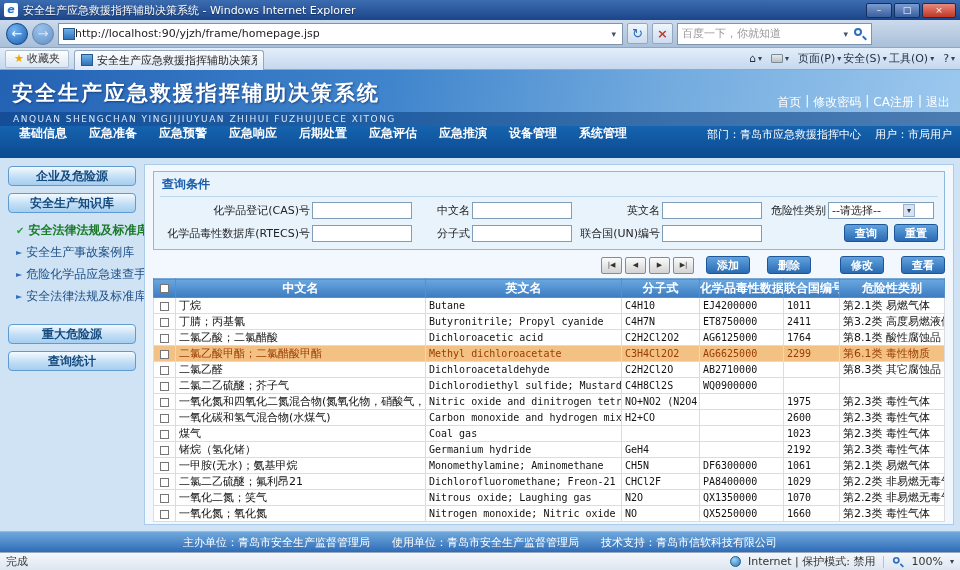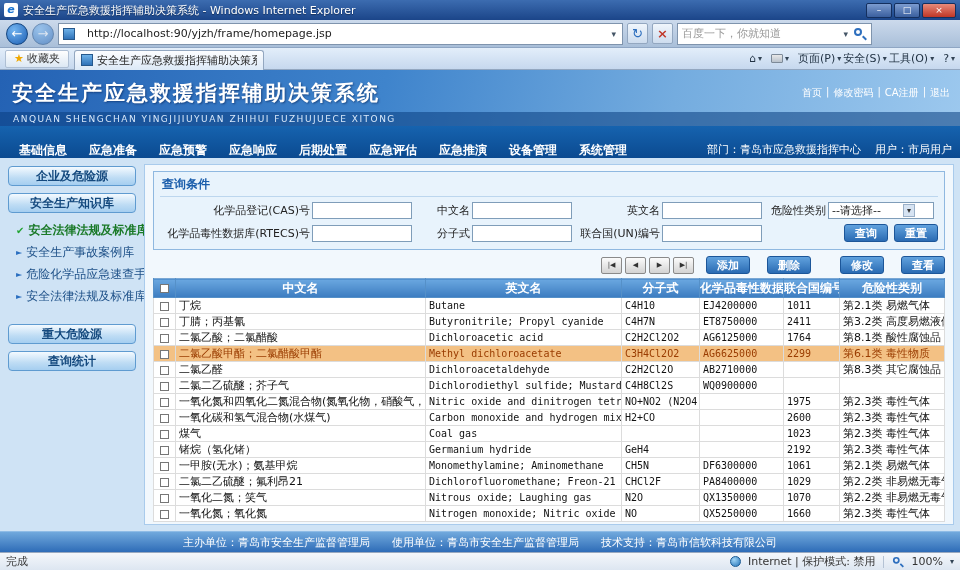--- a/index.html
+++ b/index.html
@@ -11,21 +11,21 @@
   .titlebar { height:20px; background:linear-gradient(#3c6cb0,#1b4589); display:flex; align-items:center; padding:0 4px; color:#fff; flex:0 0 auto; }
   .ie-icon { width:14px; height:14px; background:#fff; border-radius:2px; color:#1b74d1; font-weight:bold; font-style:italic; text-align:center; line-height:13px; font-size:11px; margin-right:5px; }
   .win-title { flex:1; font-size:11px; white-space:nowrap; overflow:hidden; text-shadow:0 1px 1px rgba(0,0,0,.4); }
   .win-btns { display:flex; gap:2px; }
   .wbtn { width:26px; height:15px; background:linear-gradient(#7c9cd0,#3a5f9e); border:1px solid #142f5e; border-radius:2px; color:#fff; font-size:9px; text-align:center; line-height:13px; }
   .wbtn.close { background:linear-gradient(#e88a7a,#bf3626); width:34px; }
 
   .navbar { height:28px; background:linear-gradient(#ccdaec,#a9bfd9); display:flex; align-items:center; padding:0 6px; gap:4px; border-bottom:1px solid #8fa6c4; flex:0 0 auto; }
   .navbtn { width:22px; height:22px; border-radius:50%; background:radial-gradient(circle at 35% 30%, #72b4f0, #1d5fb4); color:#fff; text-align:center; line-height:20px; font-size:13px; border:1px solid #14457f; }
   .navbtn.disabled { opacity:.5; }
-  .addressbox { flex:1; max-width:565px; height:22px; background:#fff; border:1px solid #7f94ad; display:flex; align-items:center; padding:0 4px; gap:12px; }
+  .addressbox { flex:1; max-width:565px; height:22px; background:#fff; border:1px solid #7f94ad; display:flex; align-items:center; padding:0 4px; gap:0; }
   .favicon { width:12px; height:12px; background:linear-gradient(#6db1e8,#2f72b8); border:1px solid #26588c; flex:0 0 auto; }
   .url-input { flex:1; border:none; outline:none; font-family:inherit; font-size:11px; color:#222; background:transparent; }
   .addr-arrow { color:#456; font-size:9px; padding:0 2px; }
   .tbtn { width:21px; height:21px; background:linear-gradient(#f0f6fc,#cddcee); border:1px solid #93a7c0; text-align:center; line-height:19px; color:#2e6fbe; border-radius:2px; font-size:13px; }
   .tbtn.stop { color:#c0392b; font-weight:bold; }
   .searchbox { width:195px; height:22px; background:#fff; border:1px solid #7f94ad; display:flex; align-items:center; padding:0 4px; gap:3px; }
   .search-input { flex:1; border:none; outline:none; font-family:inherit; font-size:11px; min-width:0; }
   .search-input::placeholder { color:#999; }
   .mag { position:relative; width:14px; height:14px; flex:0 0 auto; }
   .mag-c { position:absolute; left:1px; top:1px; width:8px; height:8px; border:2px solid #2e6fbe; border-radius:50%; }
@@ -39,24 +39,24 @@
   .tab-tools { margin-left:auto; display:flex; align-items:center; gap:9px; color:#234; font-size:11px; }
   .ttool { display:flex; align-items:center; gap:2px; white-space:nowrap; }
   .caret { font-size:8px; color:#345; }
   .print-ic { width:12px; height:9px; background:linear-gradient(#e8e8e8,#b9c2cc); border:1px solid #7d8a98; border-radius:1px; display:inline-block; }
 
   
   .pheader { position:relative; height:56px; flex:0 0 auto;
     background:linear-gradient(100deg,#2462b4 0%,#3f84cc 40%,#74accll 70%,#9cc8ee 100%);
     background:linear-gradient(100deg,#2462b4 0%,#3f84cc 40%,#74acdf 70%,#9cc8ee 100%); }
   .ptitle { color:#fff; font-size:21px; font-weight:bold; padding:9px 0 0 12px; letter-spacing:2px; text-shadow:1px 1px 2px rgba(0,30,80,.55); white-space:nowrap; }
-  .plinks { position:absolute; top:16px; right:10px; color:#fff; font-size:10px; display:flex; gap:4px; }
+  .plinks { position:absolute; top:24px; right:10px; color:#fff; font-size:12px; display:flex; gap:4px; }
   .hlink { cursor:pointer; }
   .psub { position:absolute; left:0; right:0; bottom:0; height:14px; background:rgba(10,62,128,.55); color:#d8e8fa; font-size:9px; letter-spacing:1.5px; line-height:14px; padding-left:13px; white-space:nowrap; }
-  .menubar { height:24px; background:linear-gradient(#1663af,#0b4a90); display:flex; align-items:flex-start; color:#fff; padding:16px 8px; flex:0 0 auto; }
+  .menubar { height:24px; background:linear-gradient(#1663af,#0b4a90); display:flex; align-items:flex-end; color:#fff; padding:16px 8px; flex:0 0 auto; }
   .menu-item { font-weight:bold; font-size:12px; padding:0 11px; white-space:nowrap; cursor:pointer; }
   .menu-right { margin-left:auto; font-size:11px; display:flex; gap:14px; white-space:nowrap; }
 
   .pbody { flex:1; background:#cfe3f5; display:flex; padding:6px 6px 6px 6px; gap:6px; overflow:hidden; }
   .sidebar { width:132px; flex:0 0 auto; padding-top:2px; }
   .side-btn { height:20px; margin:0 2px 7px 2px; background:linear-gradient(#f4faff,#bedcf4 60%,#a5cef0); border:1px solid #5f9bd0; border-radius:4px; color:#14497e; font-weight:bold; font-size:12px; text-align:center; line-height:18px; cursor:pointer; }
   .side-btn.gap { margin-top:16px; }
   .side-link { display:flex; align-items:center; gap:4px; padding:2px 0 3px 10px; font-size:12px; color:#1c4f87; cursor:pointer; white-space:nowrap; }
   .side-link .sicon { font-size:8px; color:#2a6fc0; }
   .side-link.active { color:#1a7a28; font-weight:bold; }

